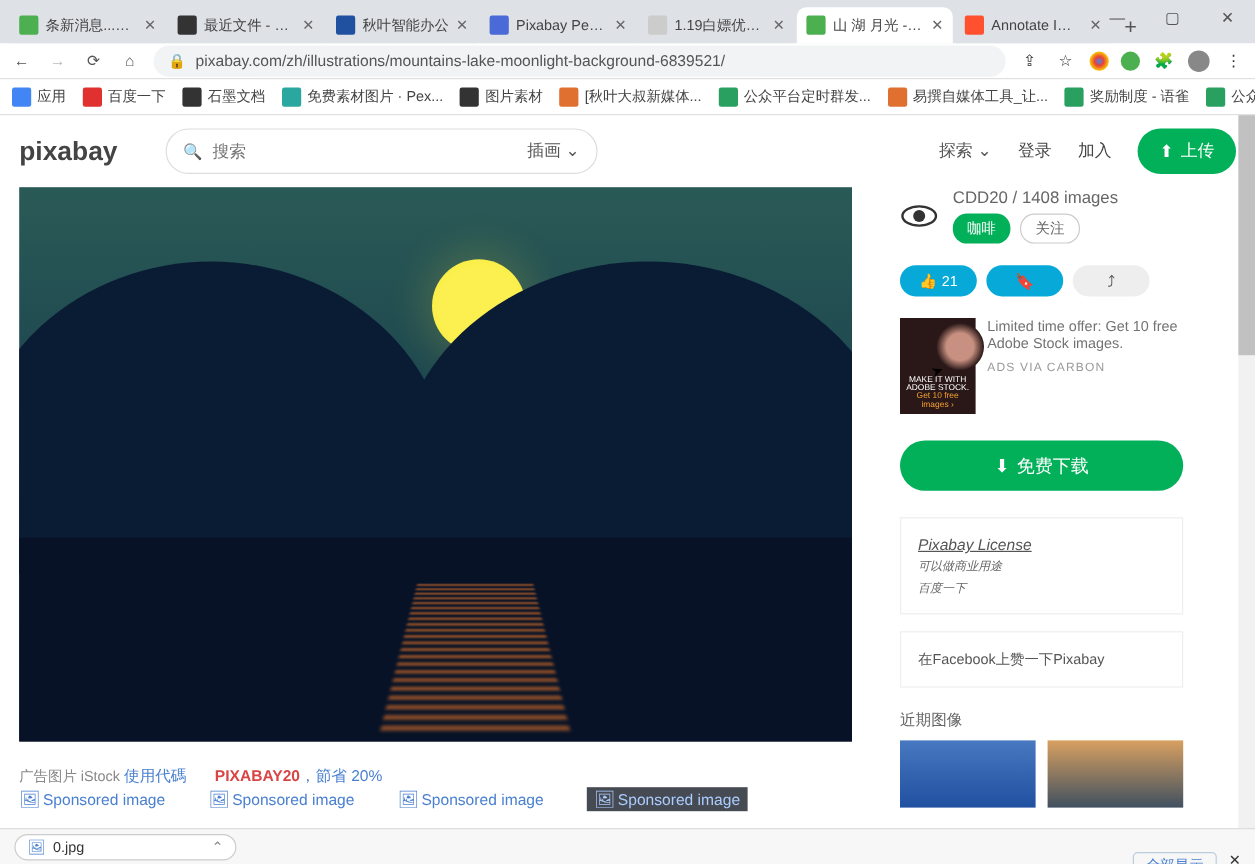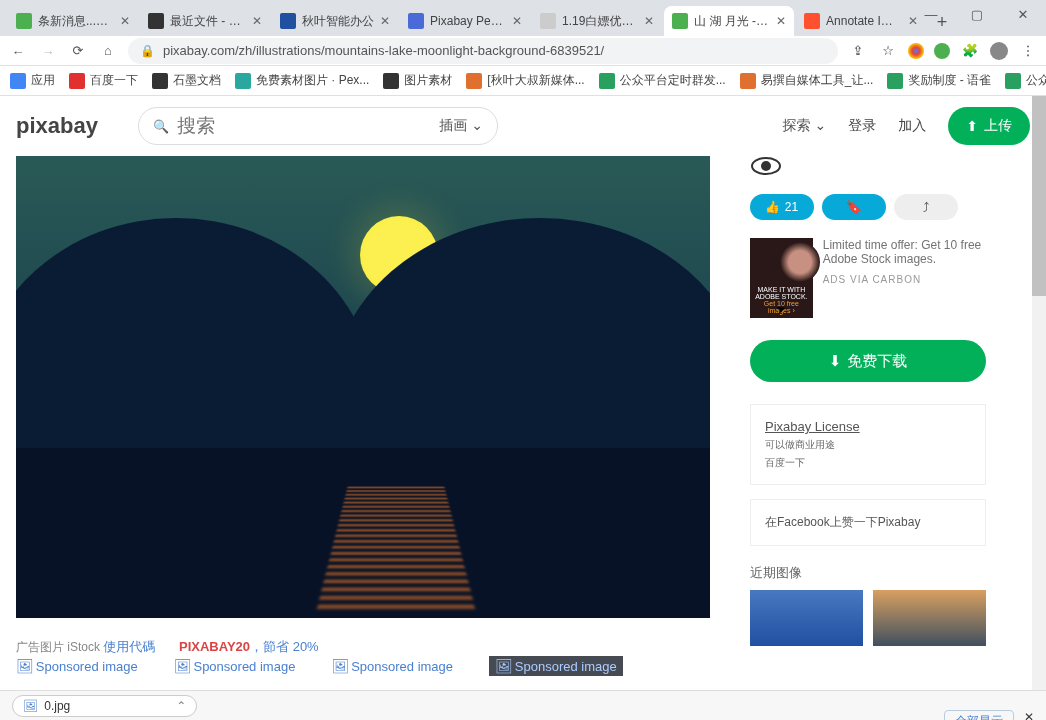--- a/index.html
+++ b/index.html
@@ -19,21 +19,21 @@
 .url-box .lock { margin-right: 8px; font-size: 12px; }
 .addrbar-right { display: flex; gap: 10px; align-items: center; }
 .addrbar-right div { width: 20px; height: 20px; display: flex; align-items: center; justify-content: center; }
 .bookmarks { height: 30px; display: flex; align-items: center; padding: 0 10px; gap: 14px; border-bottom: 1px solid #e0e0e0; font-size: 12px; }
 .bkm { display: flex; align-items: center; gap: 5px; color: #444; white-space: nowrap; }
 .bkm-icon { width: 16px; height: 16px; border-radius: 2px; flex-shrink: 0; }
 .page { position: relative; height: calc(100% - 36px - 30px - 30px - 30px); overflow: hidden; }
 .header { height: 60px; display: flex; align-items: center; padding: 0 16px; }
 .logo { font-size: 22px; font-weight: bold; color: #444; letter-spacing: 0; }
 .searchbox { margin-left: 40px; width: 360px; height: 38px; border: 1px solid #ddd; border-radius: 24px; display: flex; align-items: center; padding: 0 14px; color: #888; }
-.searchbox input { border: none; outline: none; background: transparent; flex: 1; font-size: 19px; color: #444; }
+.searchbox input { border: none; outline: none; background: transparent; flex: 1; font-size: 14px; color: #444; }
 .search-type { color: #555; font-size: 14px; margin-left: 8px; }
 .header-right { margin-left: auto; display: flex; align-items: center; gap: 22px; font-size: 14px; color: #444; }
 .explore { color: #555; display: flex; gap: 4px; }
 .upload-btn { background: #02b05a; color: #fff; padding: 10px 18px; border-radius: 22px; display: flex; align-items: center; gap: 6px; }
 .content { display: flex; padding: 0 16px; gap: 40px; }
 .main-img { width: 694px; height: 462px; position: relative; background: linear-gradient(#2a5a56 0%, #1e4850 35%, #0c2038 70%, #081228 100%); overflow: hidden; }
 .moon { position: absolute; width: 78px; height: 78px; background: radial-gradient(circle, #fcf050 60%, #f5e830 100%); border-radius: 50%; left: 344px; top: 60px; box-shadow: 0 0 30px 10px rgba(248,230,60,0.15); }
 .mountain { position: absolute; background: #0a1c34; }
 .m1 { width: 400px; height: 260px; bottom: 140px; left: -40px; border-radius: 50% 50% 0 0 / 70% 70% 0 0; }
 .m2 { width: 420px; height: 260px; bottom: 140px; right: -40px; border-radius: 50% 50% 0 0 / 70% 70% 0 0; }
@@ -50,21 +50,21 @@
 .action-row { display: flex; gap: 8px; margin-top: 18px; }
 .like-b { background: #06a9d8; color: #fff; border-radius: 18px; height: 26px; width: 64px; display: flex; align-items: center; justify-content: center; font-size: 12px; gap: 4px; }
 .save-b { background: #06a9d8; border-radius: 18px; height: 26px; width: 64px; display: flex; align-items: center; justify-content: center; color: #fff; }
 .share-b { background: #eee; border-radius: 18px; height: 26px; width: 64px; display: flex; align-items: center; justify-content: center; color: #555; }
 .ad-card { margin-top: 18px; display: flex; gap: 10px; align-items: flex-start; }
 .ad-img { width: 100px; height: 80px; background: #2a1818; position: relative; display: flex; flex-direction: column; justify-content: flex-end; color: #fff; font-size: 7px; text-align: center; padding: 4px; }
 .ad-img::before { content: ""; position: absolute; top: 4px; left: 30px; width: 40px; height: 40px; background: radial-gradient(circle, #c89080 40%, #2a1818 70%); border-radius: 50%; }
 .ad-text { font-size: 12px; color: #737373; flex: 1; }
 .ad-via { font-size: 10px; color: #999; letter-spacing: 1px; margin-top: 8px; }
 .download-btn { background: #02b05a; color: #fff; border-radius: 24px; height: 42px; display: flex; align-items: center; justify-content: center; font-size: 15px; margin-top: 22px; gap: 6px; }
-.license-box { border: 1px solid #eee; padding: 14px; margin-top: 22px; font-size: 13px; }
+.license-box { border: 1px solid #eee; padding: 14px; margin-top: 22px; font-size: 13px; font-style: italic; }
 .license-box a { color: #555; text-decoration: underline; }
 .license-box div { color: #666; margin-top: 4px; font-size: 10px; }
 .fb-box { border: 1px solid #eee; padding: 14px; margin-top: 14px; font-size: 12px; color: #555; }
 .recent-h { font-size: 13px; color: #666; margin-top: 18px; }
 .recent-imgs { display: flex; gap: 10px; margin-top: 8px; }
 .recent-imgs div { width: 113px; height: 56px; }
 .sponsored-row { margin-top: 10px; padding: 0 16px; }
 .spons-label { font-size: 12px; color: #888; }
 .spons-code { color: #d94545; font-weight: bold; padding-left: 20px; }
 .spons-link { color: #4a80d0; }
@@ -235,20 +235,27 @@
     </div>
 
     <div class="sidebar">
       <div class="author-row">
         <div class="author-ava">
           <svg viewBox="0 0 32 20">
               <ellipse cx="16" cy="10" rx="14" ry="8" fill="#fff" stroke="#333" stroke-width="2"></ellipse>
               <circle cx="16" cy="10" r="5" fill="#333"></circle>
             </svg>
         </div>
+        <div>
+          <div class="author-name">CDD20 / 1408 images</div>
+          <div class="author-btns">
+            <div class="coffee-b">咖啡</div>
+            <div class="follow-b">关注</div>
+          </div>
+        </div>
       </div>
 
       <div class="action-row">
         <div class="like-b">
             <span>👍</span>
             <span>21</span>
           </div>
         <div class="save-b">
             <span>🔖</span>
           </div>

